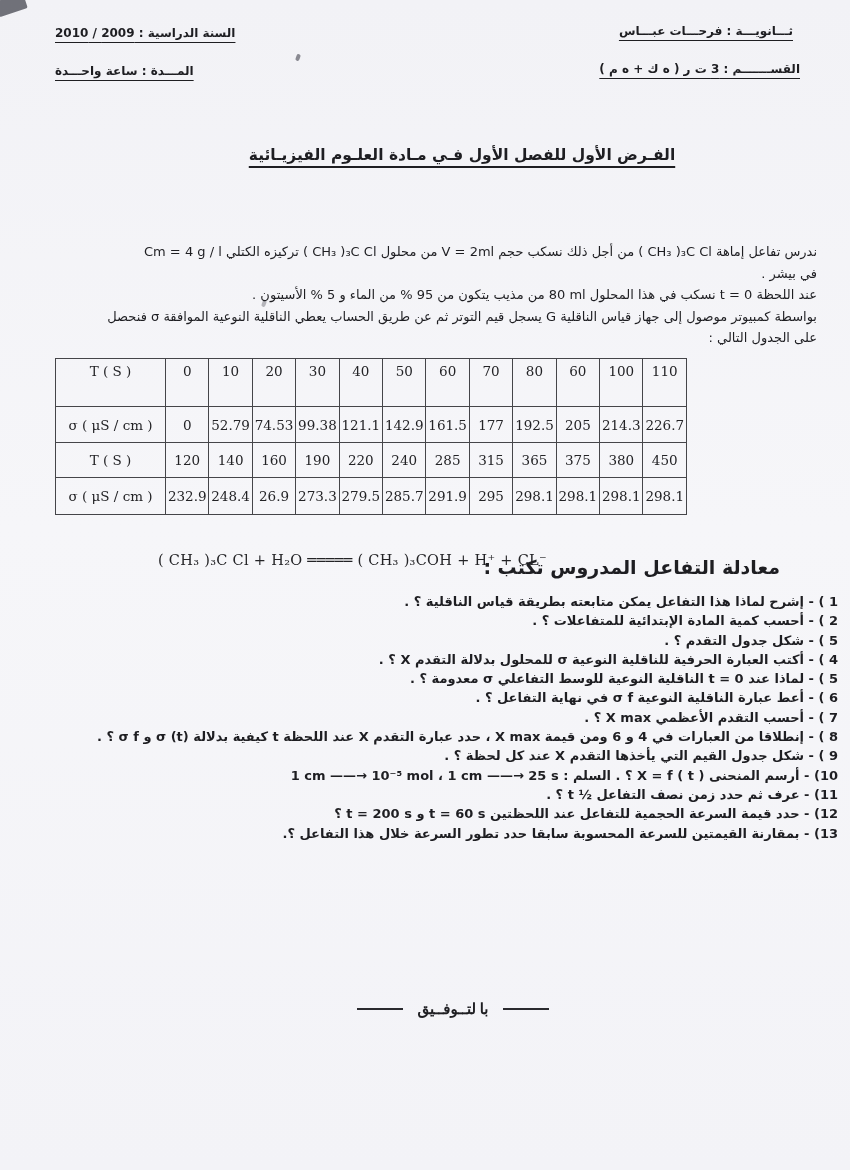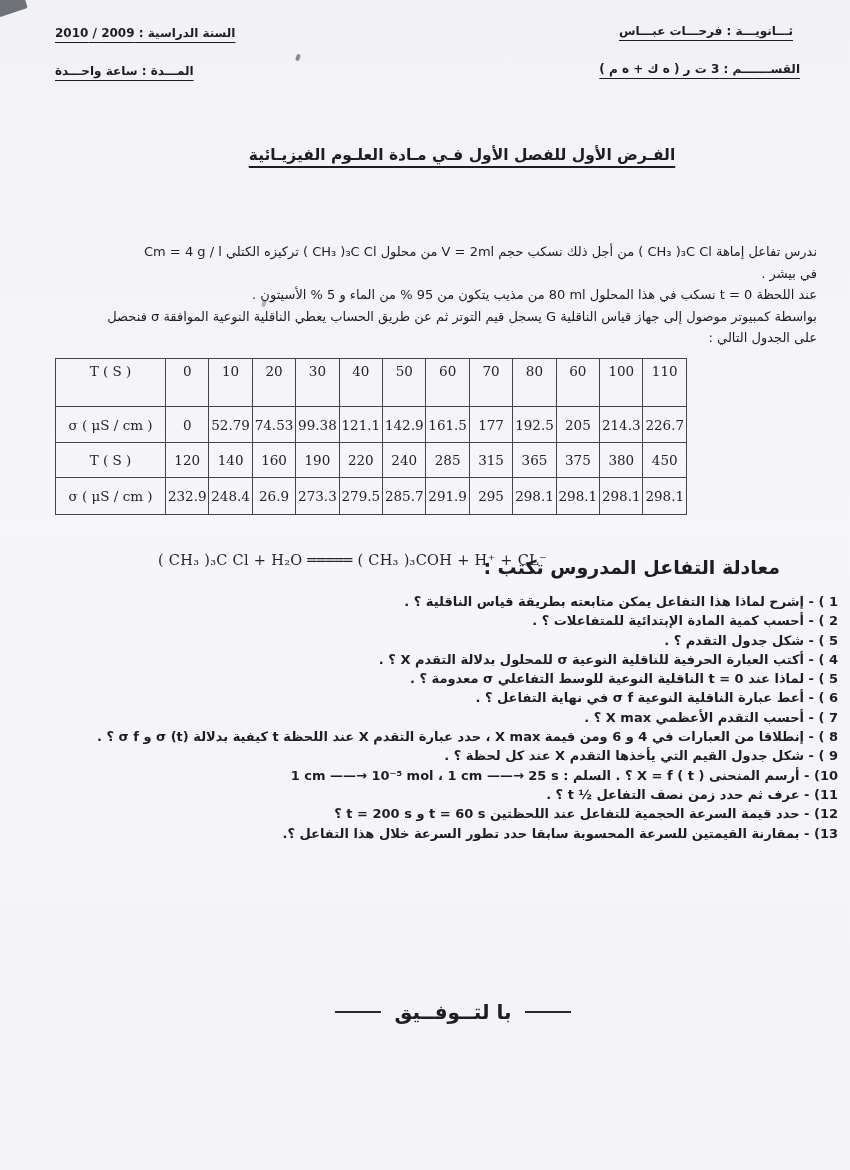--- a/index.html
+++ b/index.html
@@ -34,21 +34,21 @@
               letter-spacing:.3px;white-space:nowrap;}
   
   .questions{top:592px;right:12px;left:6px;direction:rtl;text-align:right;
              font-size:13px;line-height:19.3px;font-weight:700;}
   .questions div{white-space:nowrap;}
   .questions .sub{padding-left:0;padding-right:300px;}
   
   .footer{top:1000px;left:0;width:100%;display:flex;justify-content:center;
           align-items:center;gap:14px;transform:translateX(28px);}
   .footer .dash{width:46px;height:0;border-top:2.4px solid #2a2a2e;}
-  .footer .txt{font-size:20px;font-weight:bold;letter-spacing:.5px;}
+  .footer .txt{font-size:15px;font-weight:bold;letter-spacing:.5px;font-family:Liberation Serif, serif;}
   
   .corner-smudge{top:-3px;left:-4px;width:30px;height:16px;background:#595a63;
                  transform:rotate(-18deg);border-radius:2px;opacity:.85;}
   .speck{width:4px;height:7px;background:#8a8a92;border-radius:2px;transform:rotate(20deg);}
 </style>
 </head>
 <body>
 
 <div class="page">
 

